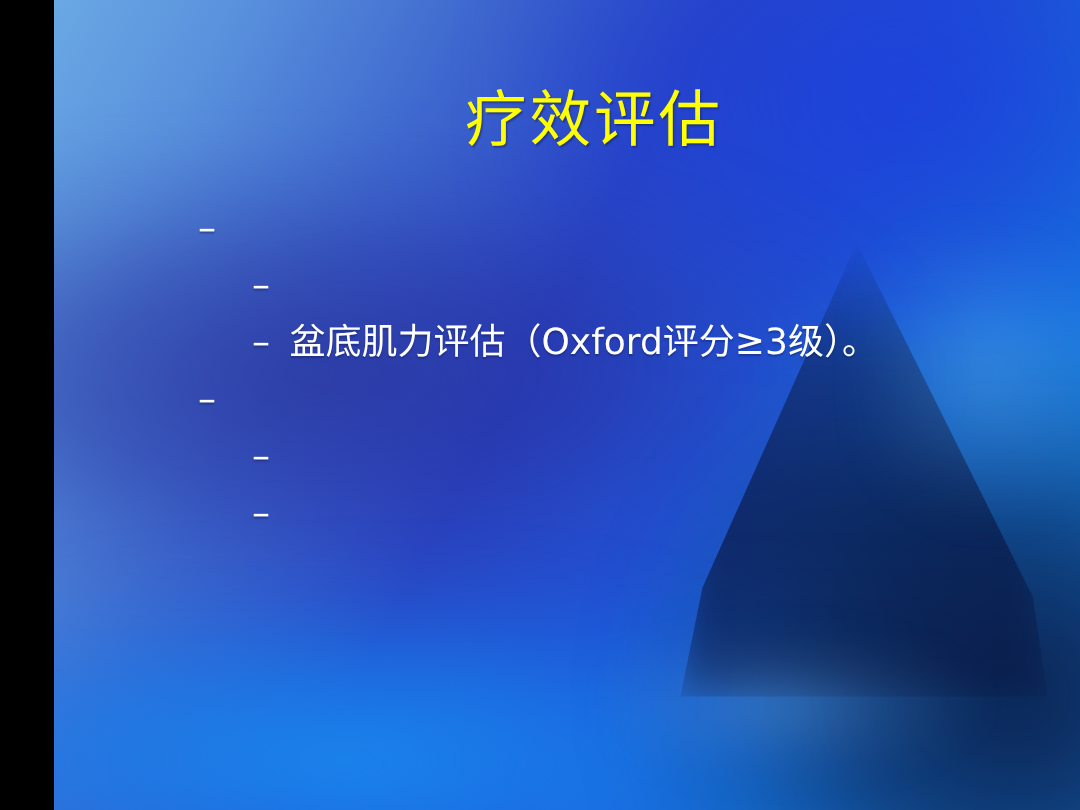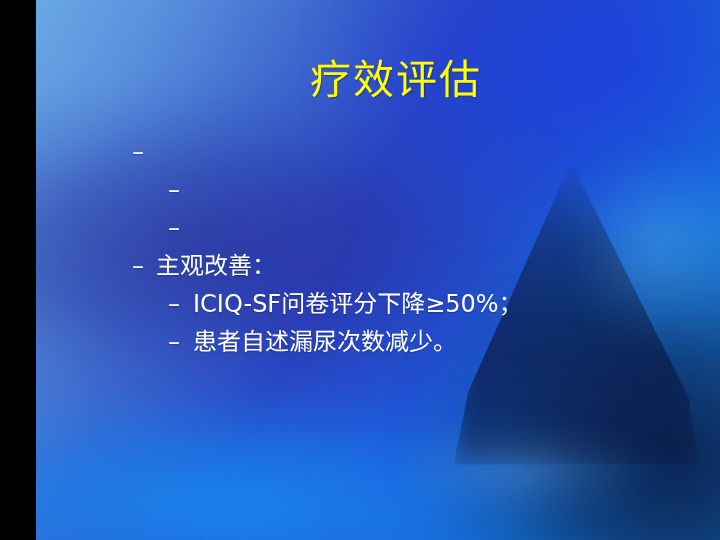--- a/index.html
+++ b/index.html
@@ -205,33 +205,31 @@
       <div class="line lvl1">
         <span class="dash">–</span>
       </div>
 
       <div class="line lvl2">
         <span class="dash">–</span>
       </div>
 
       <div class="line lvl2">
         <span class="dash">–</span>
+        <span class="txt">盆底肌力评估（Oxford评分≥3级）。</span>
       </div>
 
       <div class="line lvl1">
         <span class="dash">–</span>
-        <span class="txt">主观改善：</span>
-      </div>
-
-      <div class="line lvl2">
-        <span class="dash">–</span>
-        <span class="txt">ICIQ-SF问卷评分下降≥50%；</span>
-      </div>
-
-      <div class="line lvl2">
-        <span class="dash">–</span>
-        <span class="txt">患者自述漏尿次数减少。</span>
+      </div>
+
+      <div class="line lvl2">
+        <span class="dash">–</span>
+      </div>
+
+      <div class="line lvl2">
+        <span class="dash">–</span>
       </div>
 
 
     </div>
   </div>
 </div>
 
 </body></html>

